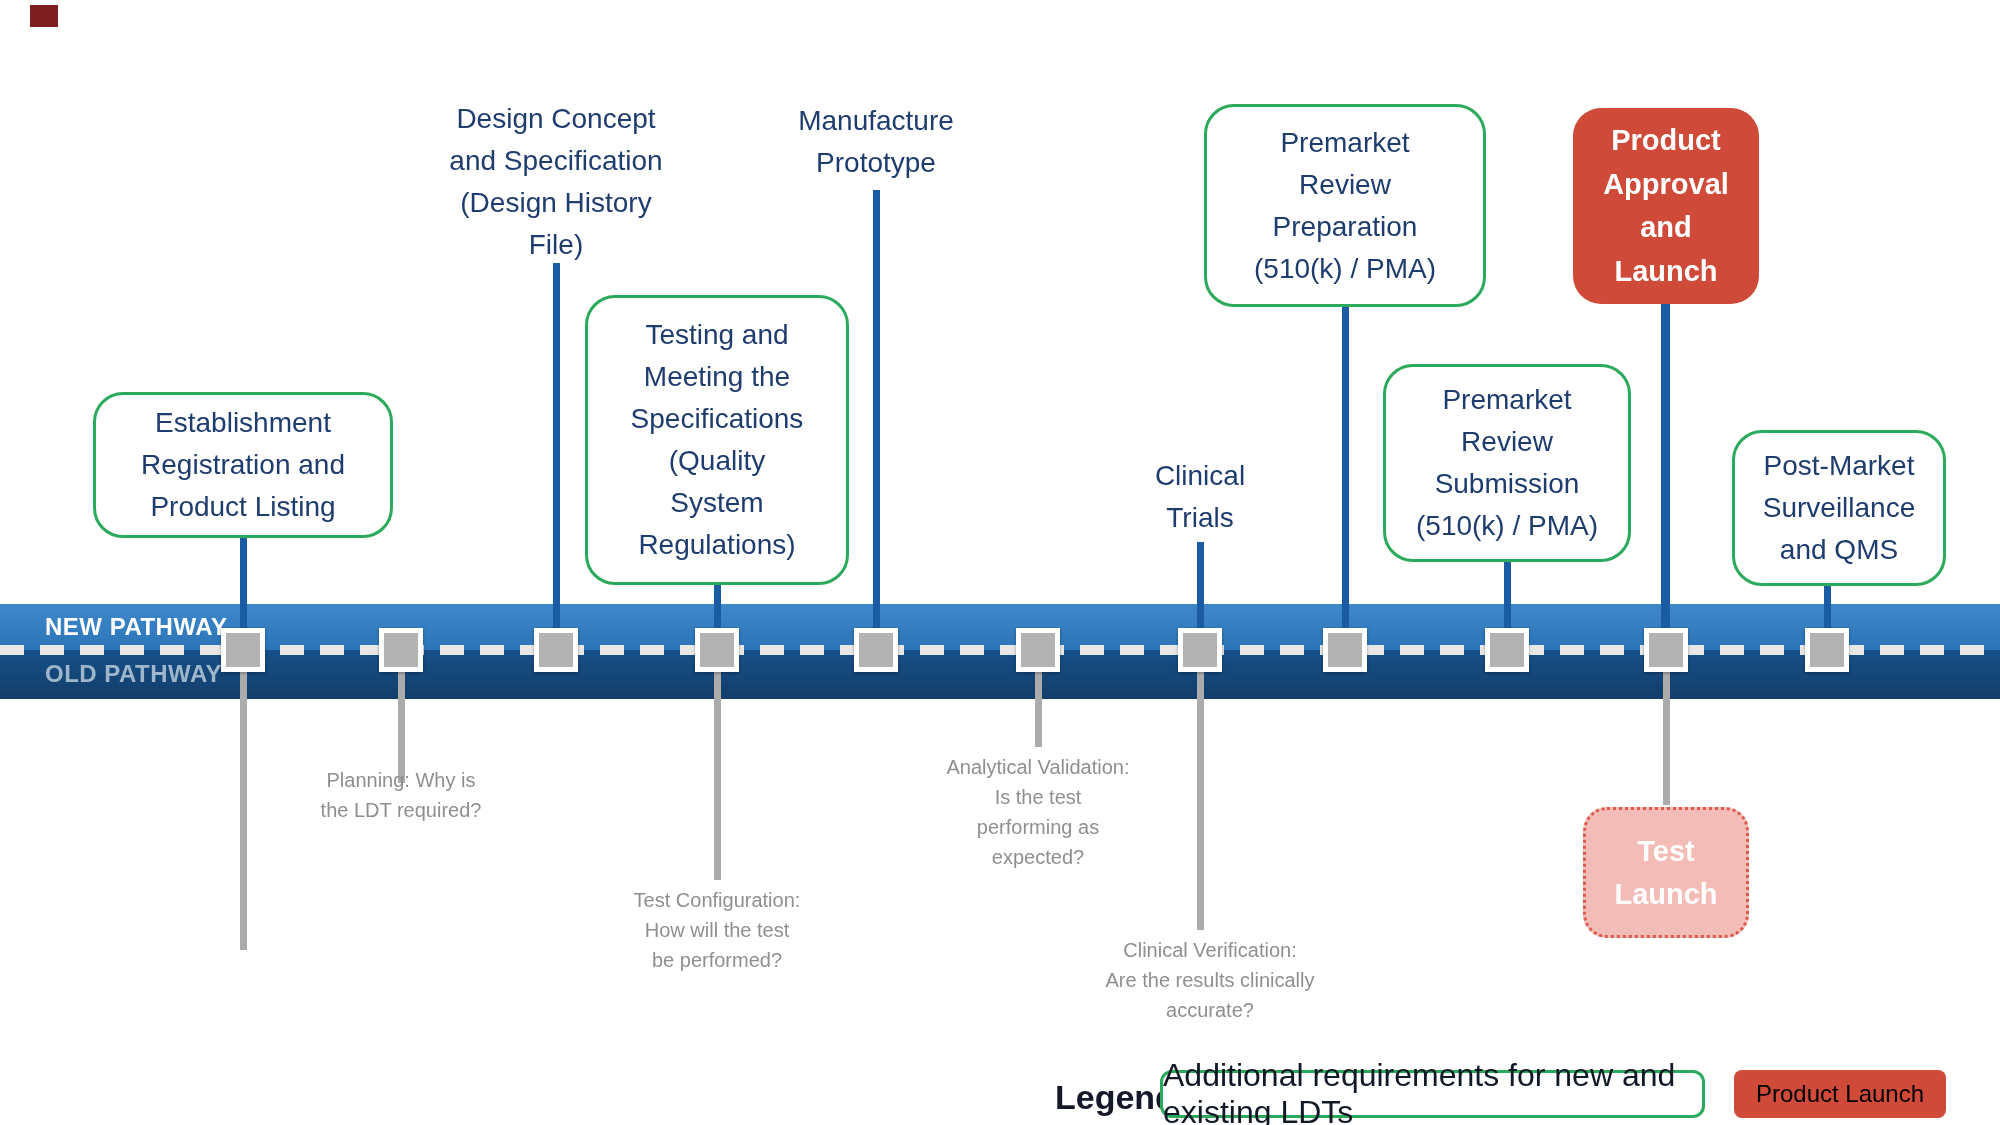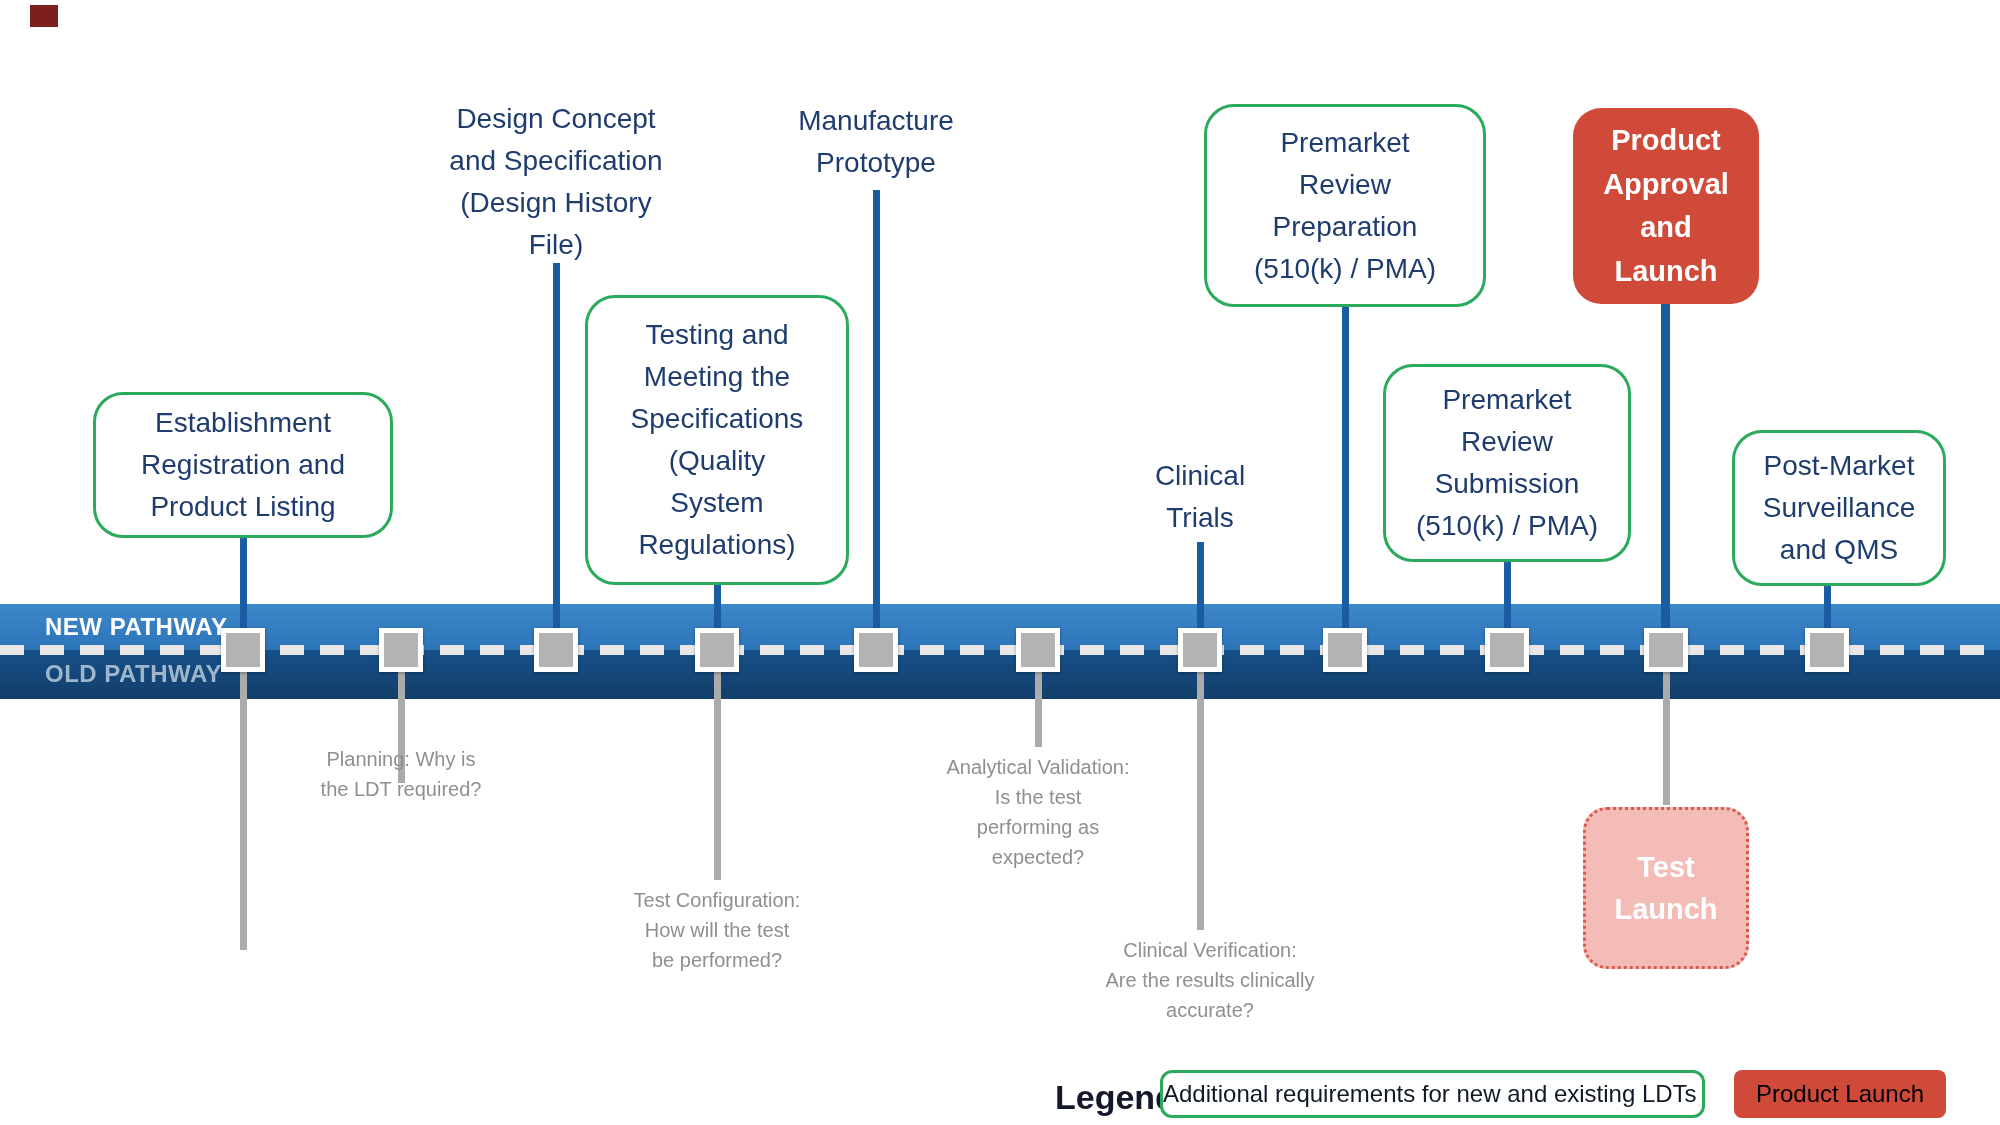--- a/index.html
+++ b/index.html
@@ -32,22 +32,22 @@
   .rbox{position:absolute;box-sizing:border-box;background:#D04A3A;border-radius:28px;
         display:flex;align-items:center;justify-content:center;z-index:5;}
   .rbox .wtxt{color:#fff;font-weight:bold;font-size:29px;line-height:1.5;text-align:center;white-space:pre-line;}
   .pbox{position:absolute;box-sizing:border-box;background:#F4BCB6;border:3px dotted #DB5A4B;
         border-radius:24px;display:flex;align-items:center;justify-content:center;z-index:5;}
   .pbox .wtxt{color:#fff;font-weight:bold;font-size:29px;line-height:1.45;text-align:center;white-space:pre-line;}
 
   
   .legend-title{position:absolute;z-index:5;font-weight:bold;font-size:34px;color:#15172B;}
   .lgreen{position:absolute;box-sizing:border-box;border:3px solid #2BAA5C;border-radius:12px;
-          display:flex;align-items:center;justify-content:flex-start;z-index:5;background:#fff;
-          color:#111826;font-size:24px;}
+          display:flex;align-items:center;justify-content:center;z-index:5;background:#fff;
+          color:#111826;font-size:32px;}
   .lred{position:absolute;box-sizing:border-box;background:#D04A3A;border-radius:8px;
           display:flex;align-items:center;justify-content:center;z-index:5;color:#000000;font-size:24px;}
 
   .cmark{position:absolute;left:30px;top:5px;width:28px;height:22px;background:#7E1F1F;z-index:5;}
 </style>
 </head>
 <body>
 
 <div class="stage">
 
@@ -128,34 +128,34 @@
 
   <div class="tplain navy" style="left:406px;top:98px;width:300px;">Design Concept
 and Specification
 (Design History
 File)</div>
   <div class="tplain navy" style="left:726px;top:100px;width:300px;">Manufacture
 Prototype</div>
   <div class="tplain navy" style="left:1100px;top:455px;width:200px;">Clinical
 Trials</div>
 
-  <div class="tplain gray" style="left:251px;top:744px;width:300px;">Planning: Why is
+  <div class="tplain gray" style="left:251px;top:765px;width:300px;">Planning: Why is
 the LDT required?</div>
   <div class="tplain gray" style="left:552px;top:885px;width:330px;">Test Configuration:
 How will the test
 be performed?</div>
   <div class="tplain gray" style="left:873px;top:752px;width:330px;">Analytical Validation:
 Is the test
 performing as
 expected?</div>
   <div class="tplain gray" style="left:1010px;top:935px;width:400px;">Clinical Verification:
 Are the results clinically
 accurate?</div>
 
-  <div class="pbox" style="left:1583px;top:807px;width:166px;height:162px;">
+  <div class="pbox" style="left:1583px;top:807px;width:166px;height:131px;">
     <div class="wtxt">Test
 Launch</div>
   </div>
 
   <div class="legend-title" style="left:1055px;top:1078px;">Legend:</div>
   <div class="lgreen" style="left:1160px;top:1070px;width:545px;height:48px;">
     <span>Additional requirements for new and existing LDTs</span>
   </div>
   <div class="lred" style="left:1734px;top:1070px;width:212px;height:48px;">
     <span>Product Launch</span>

